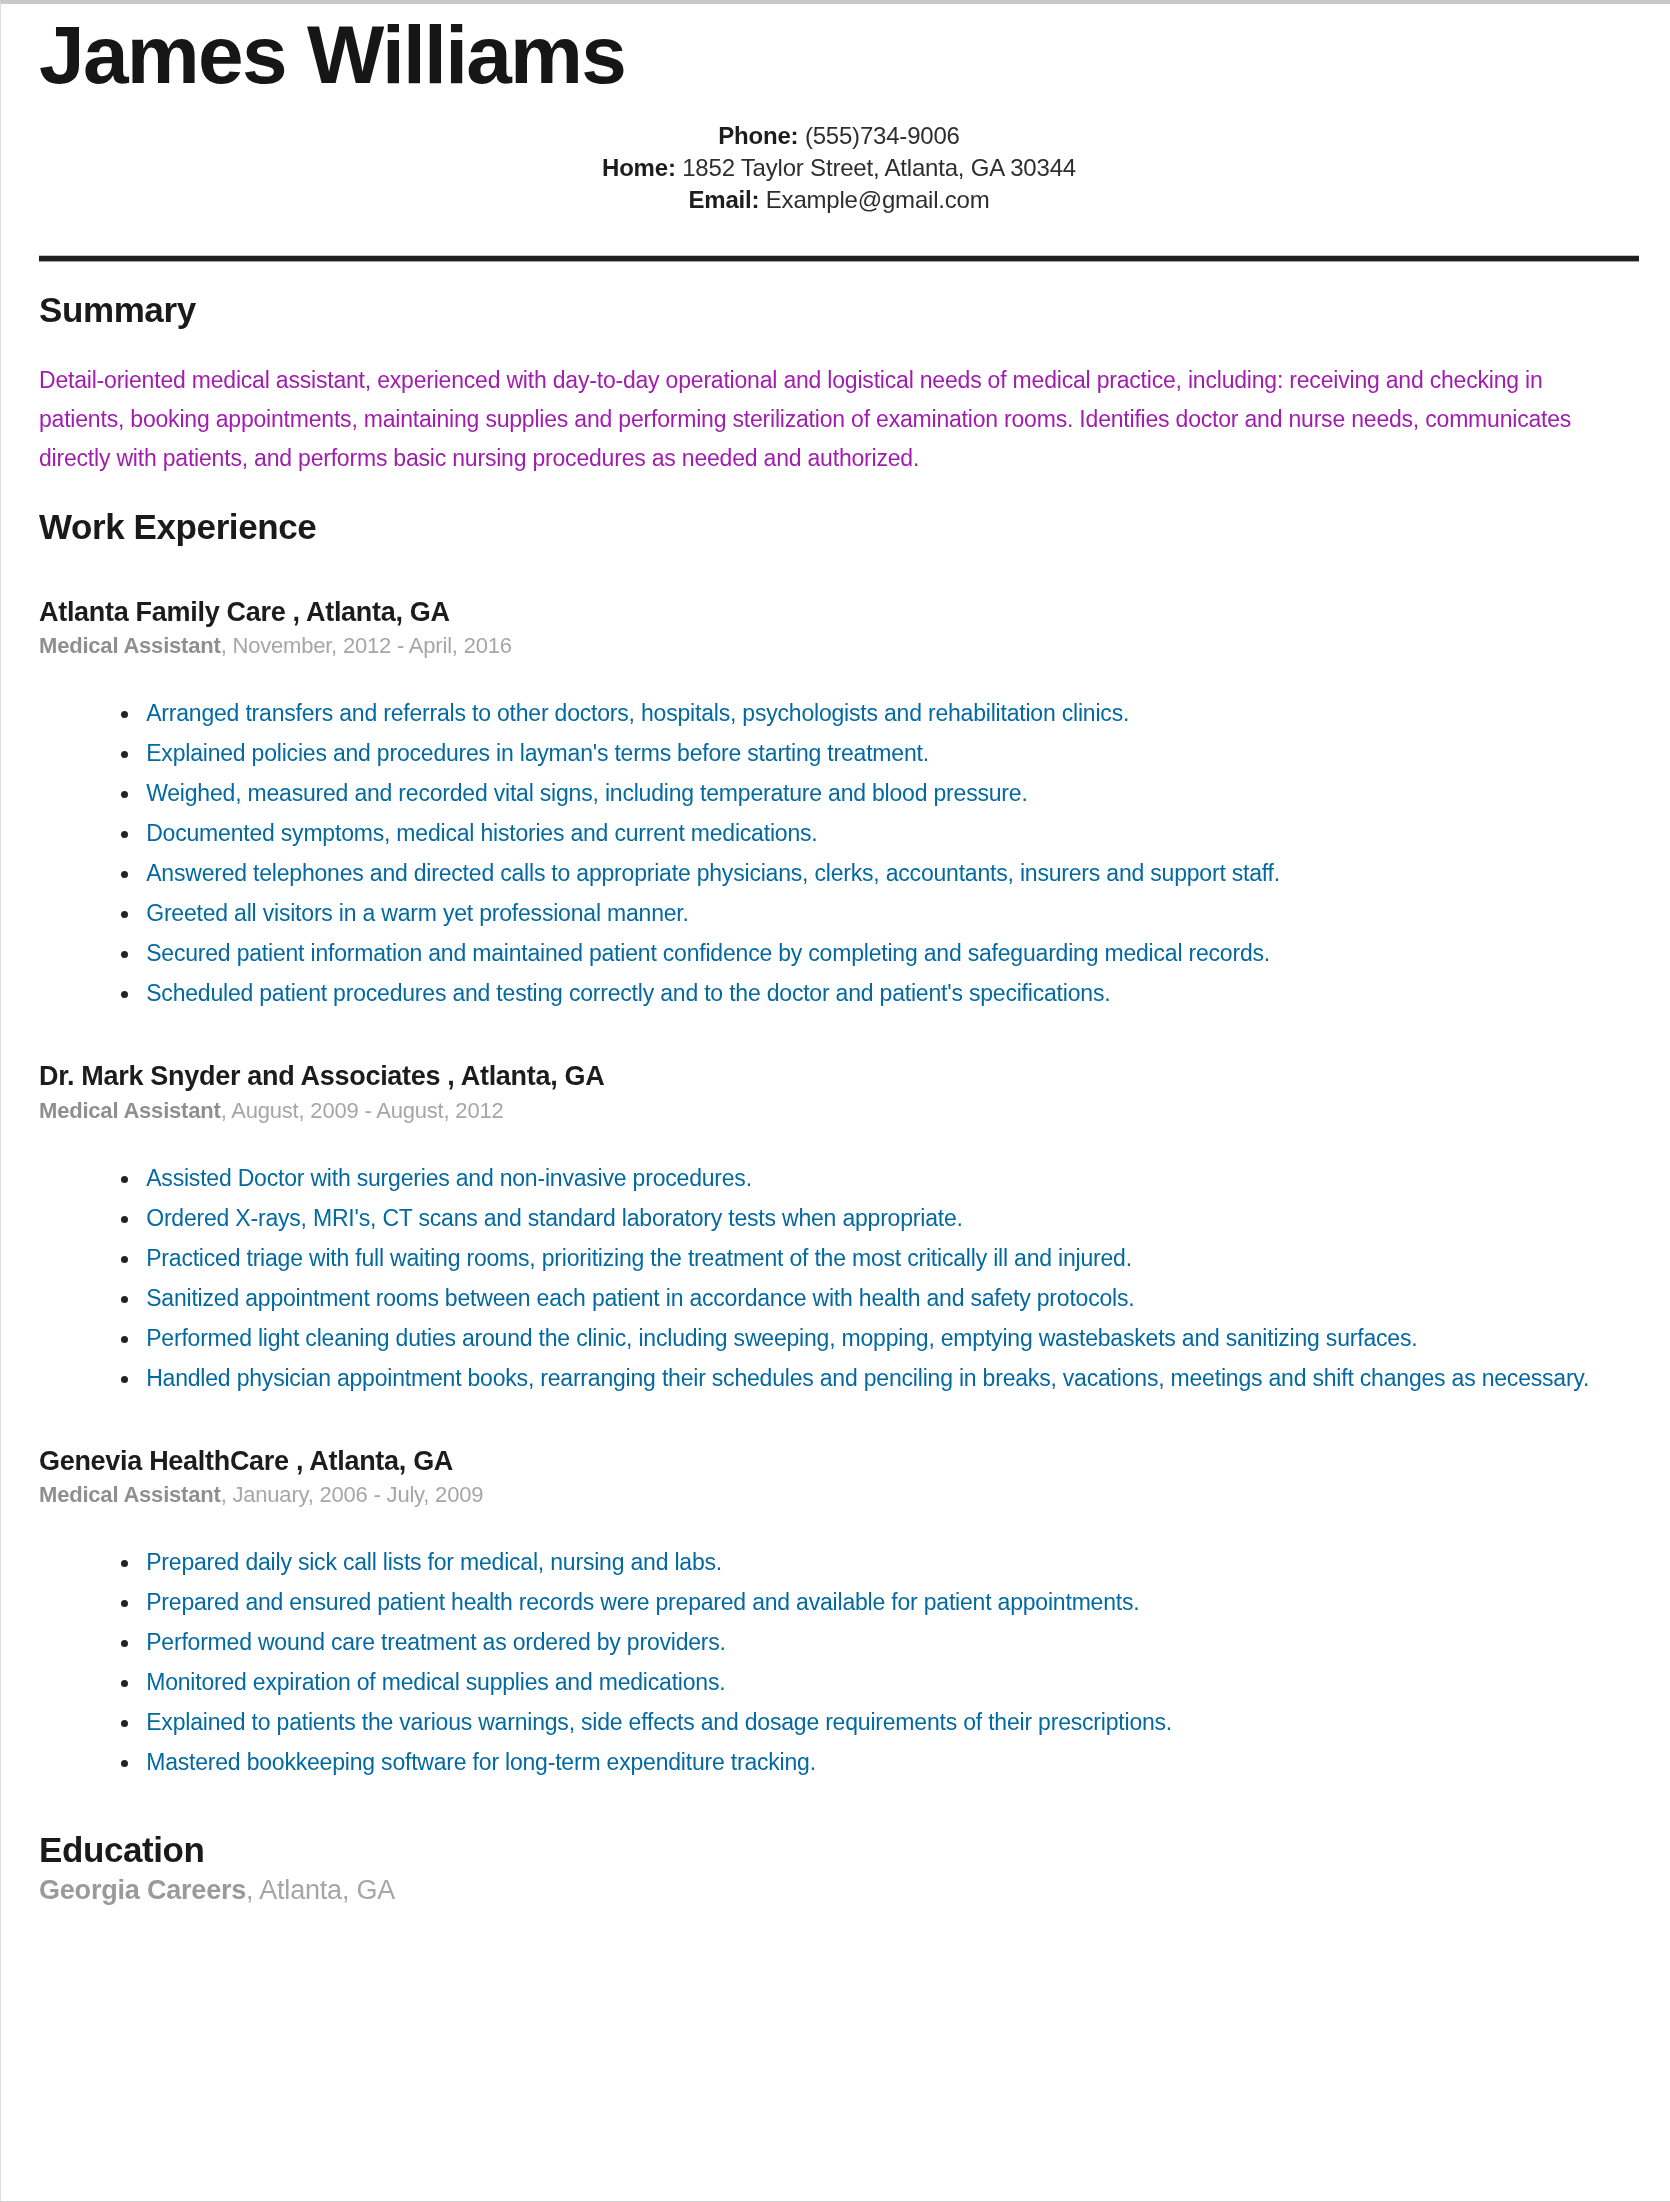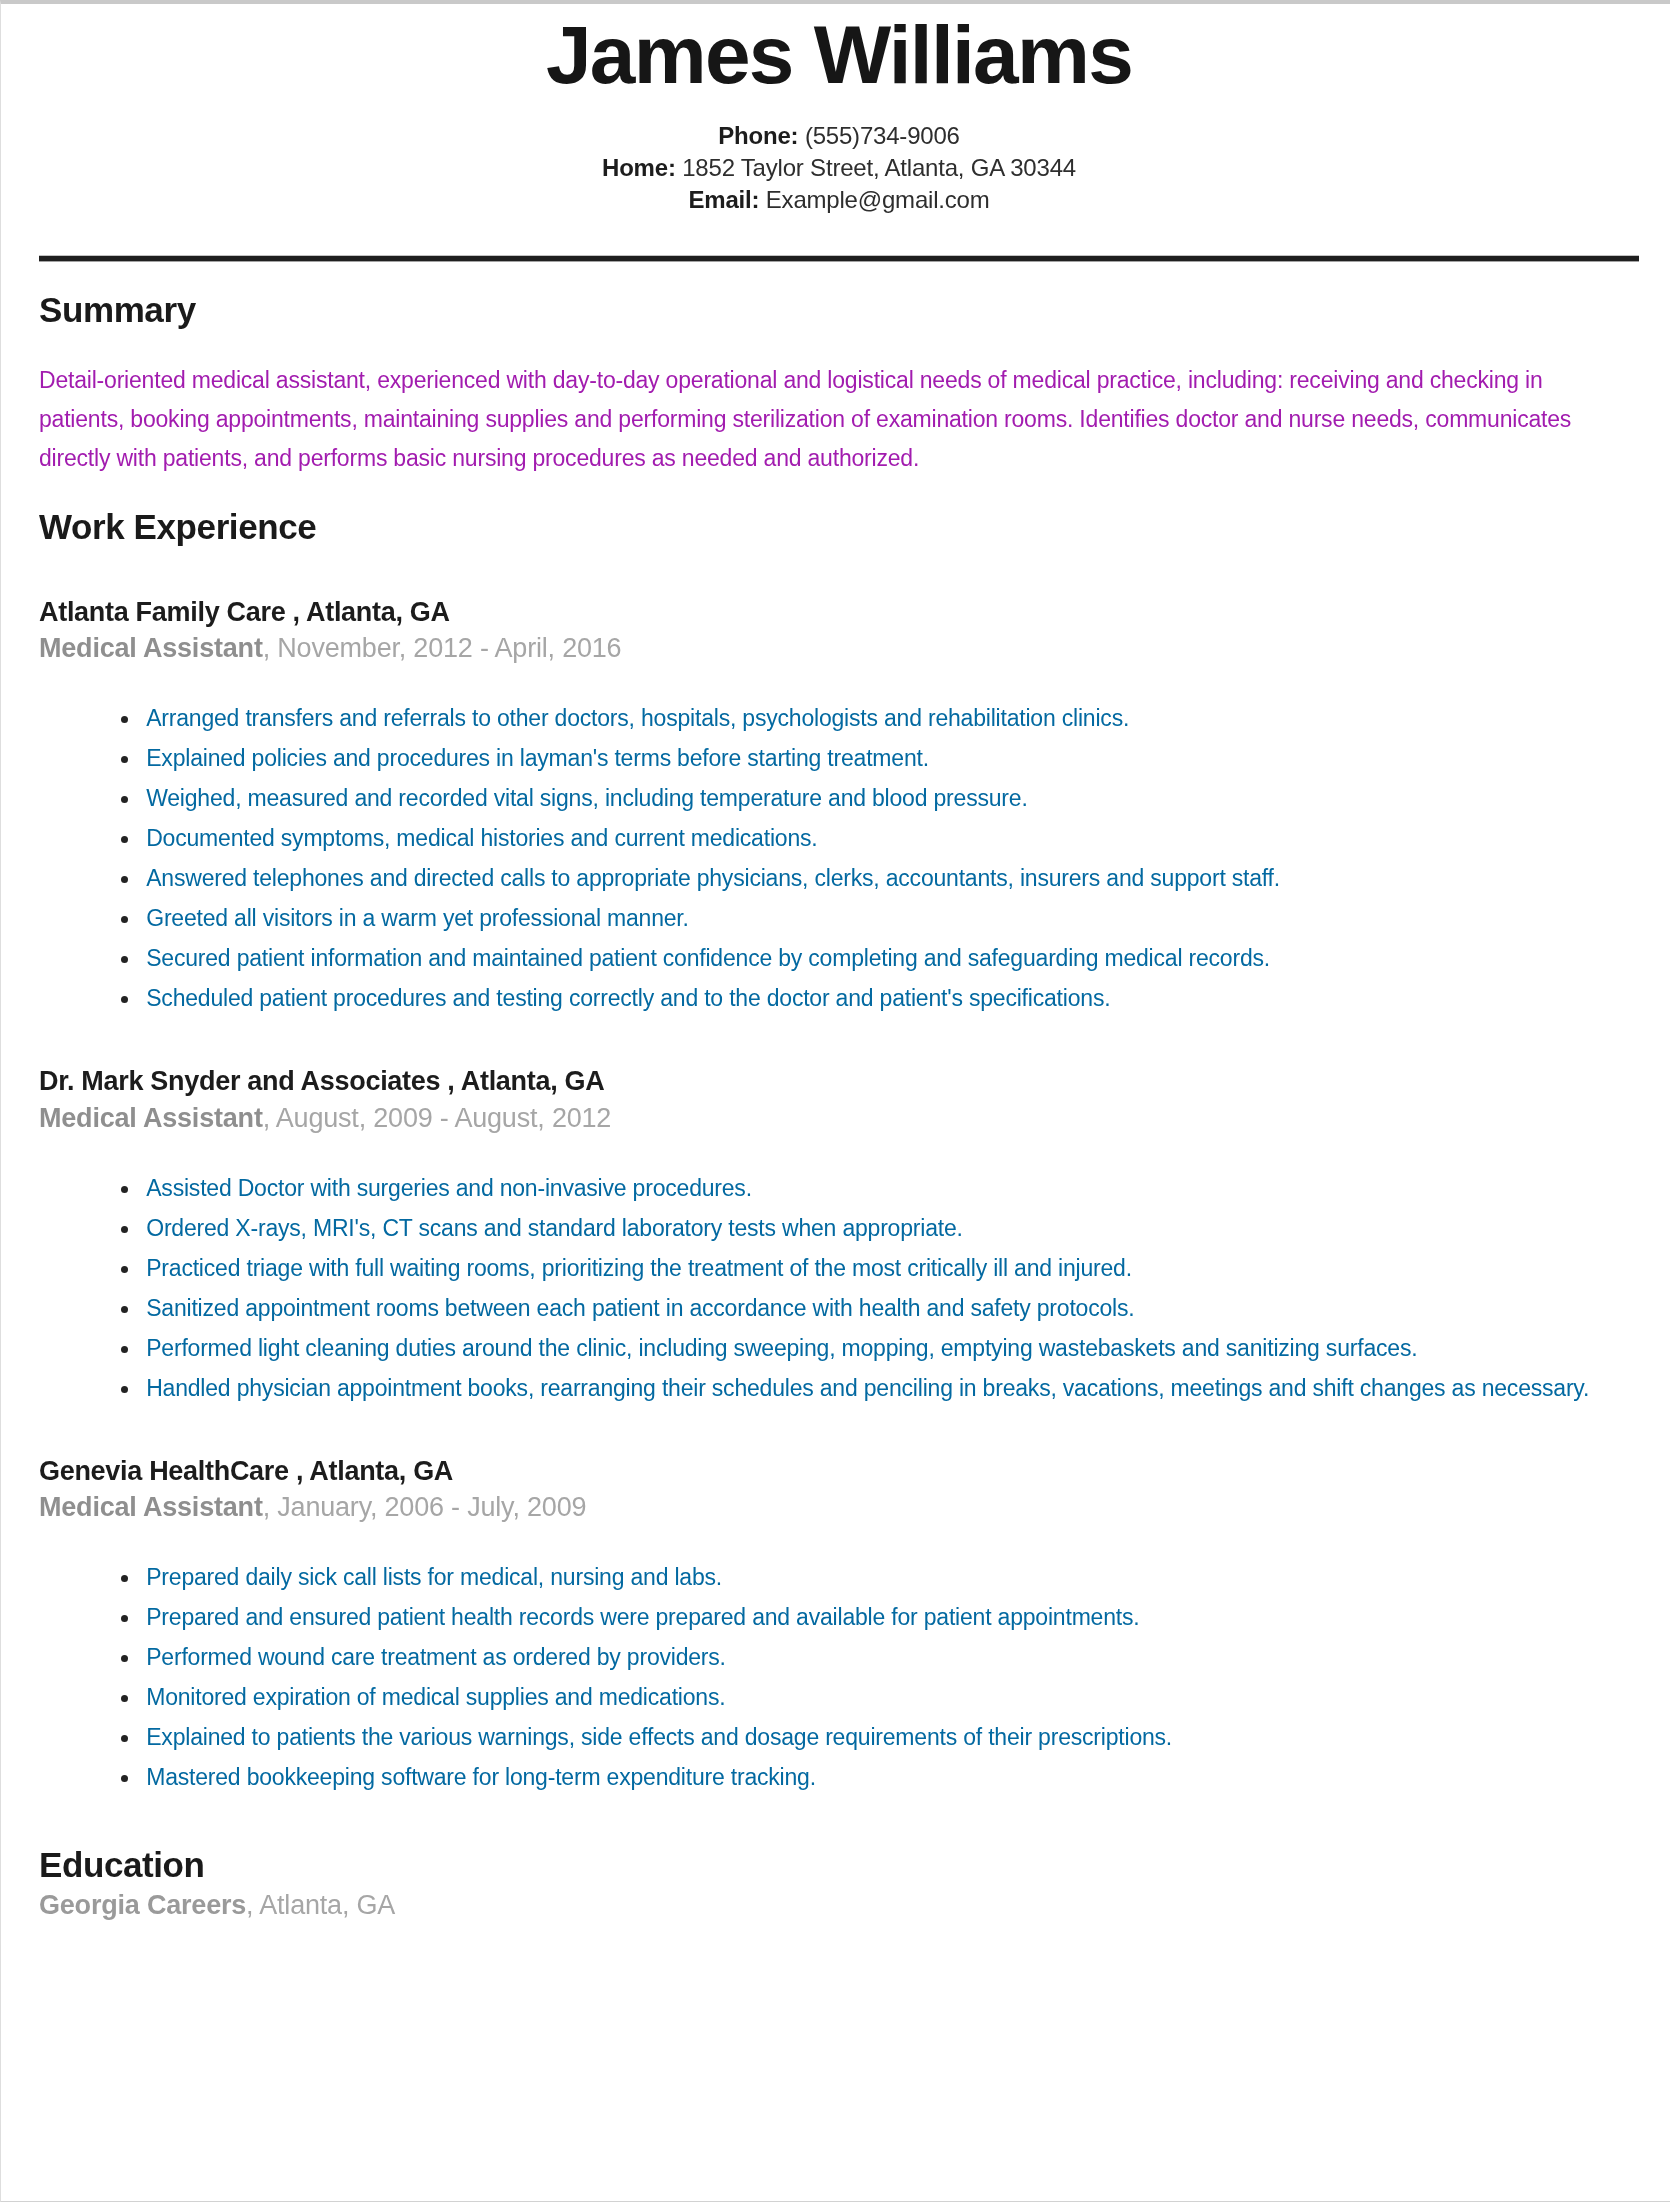--- a/index.html
+++ b/index.html
@@ -15,21 +15,21 @@
     border-bottom: 2.6px solid #d2d2d2;
     padding: 5.2px 31px 0 38px;
     overflow: hidden;
     font-family: "Liberation Sans", "DejaVu Sans", sans-serif;
     color: #3a3a3a;
   }
 
   
   .name {
     margin: 1.7px 0 0 0;
-    text-align: center;
+    text-align: left;
     font-size: 82px;
     line-height: 1.08;
     font-weight: bold;
     letter-spacing: -1.7px;
     color: #161616;
   }
   .contact {
     margin-top: 20.6px;
     text-align: center;
     font-size: 24px;
@@ -68,21 +68,21 @@
   .employer {
     margin: 48px 0 0 0;
     font-size: 27px;
     font-weight: bold;
     letter-spacing: -0.3px;
     color: #1c1c1c;
   }
   .first-job .employer { margin-top: 50px; }
   .role-line {
     margin: 5.2px 0 0 0;
-    font-size: 27px;
+    font-size: 22px;
     letter-spacing: -0.2px;
     color: #a6a6a6;
   }
   .role-line .role { font-weight: bold; color: #8f8f8f; }
 
   ul.duties {
     margin: 34px 0 0 0;
     padding: 0 0 0 102px;
     max-width: 1514px;
     list-style: disc outside;

